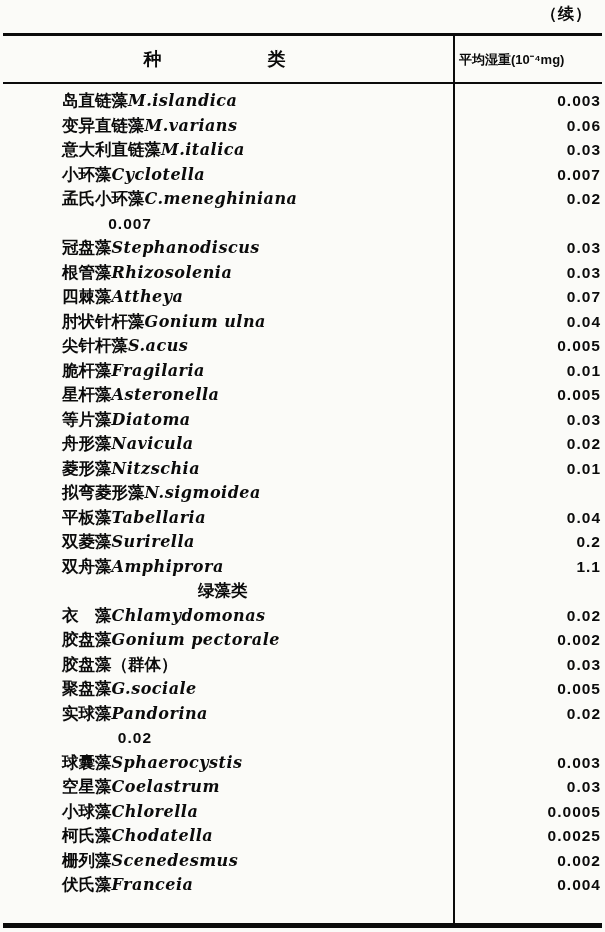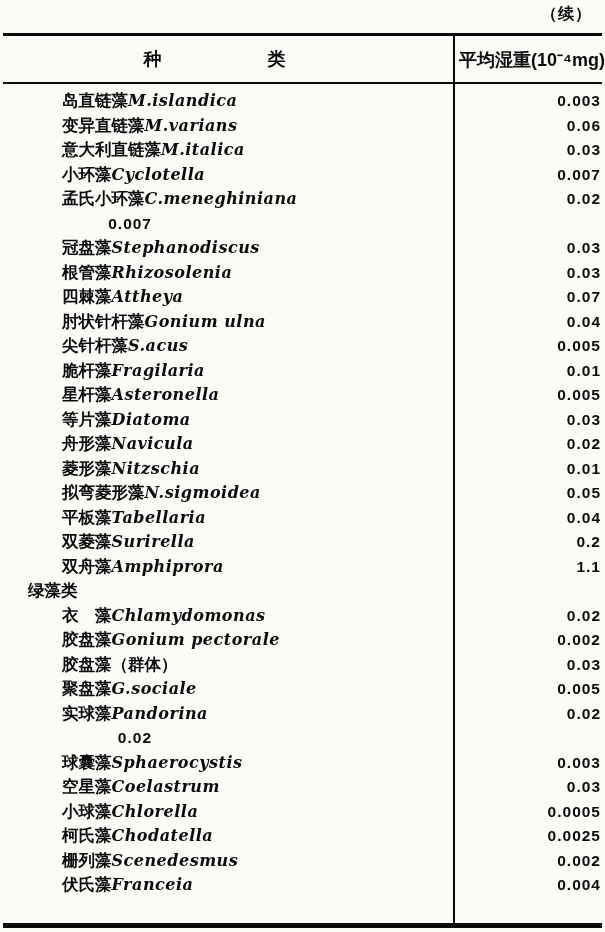--- a/index.html
+++ b/index.html
@@ -20,29 +20,29 @@
 
   .head-species {
     position:absolute; left:4px; top:36px; width:449px; height:46px;
     display:flex; align-items:center; justify-content:center; gap:106px;
     transform:translateX(-14px);
     font-size:18px; font-weight:bold;
   }
   .head-weight {
     position:absolute; left:459px; top:36px; width:142px; height:46px;
     display:flex; align-items:center;
-    font-size:18px; font-weight:bold; white-space:nowrap;
+    font-size:13px; font-weight:bold; white-space:nowrap;
   }
 
   .rows { position:absolute; left:4px; top:89px; width:597px; }
   .row  { display:flex; height:24.5px; align-items:center;gap:48px; }
   .cell-species {
     width:449px; padding-left:58px; box-sizing:border-box; white-space:nowrap;
   }
-  .row.section .cell-species { padding-left:24px; }
+  .row.section .cell-species { padding-left:24px;text-align:center; }
   .cn    { font-weight:bold; font-size:16.5px; }
   .latin {
     font-family:"DejaVu Serif", serif; font-style:italic; font-weight:bold;
     font-size:16px; letter-spacing:0.5px;
   }
   .cell-value {
     width:148px; text-align:right;
     font-family:Liberation Sans, sans-serif; font-weight:bold;
     font-size:15.5px; letter-spacing:1px;
   }
@@ -207,23 +207,20 @@
       </div>
       <div class="cell-value">
         <span class="val">0.01</span>
       </div>
     </div>
 
     <div class="row">
       <div class="cell-species">
         <span class="cn">拟弯菱形藻</span><span class="latin">N.sigmoidea</span>
       </div>
-      <div class="cell-value">
-        <span class="val">0.05</span>
-      </div>
     </div>
 
     <div class="row">
       <div class="cell-species">
         <span class="cn">平板藻</span><span class="latin">Tabellaria</span>
       </div>
       <div class="cell-value">
         <span class="val">0.04</span>
       </div>
     </div>

